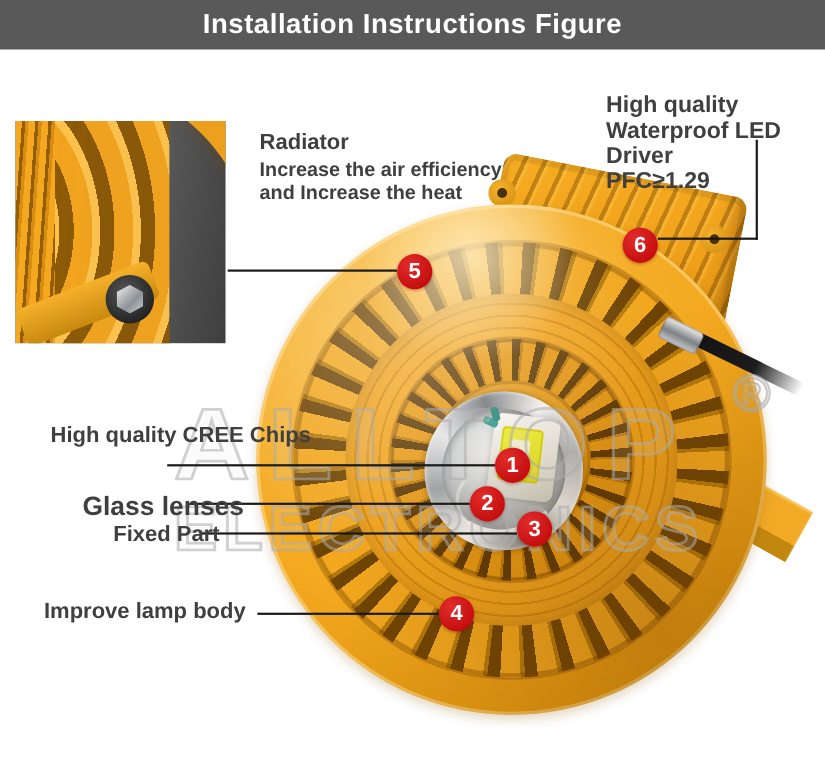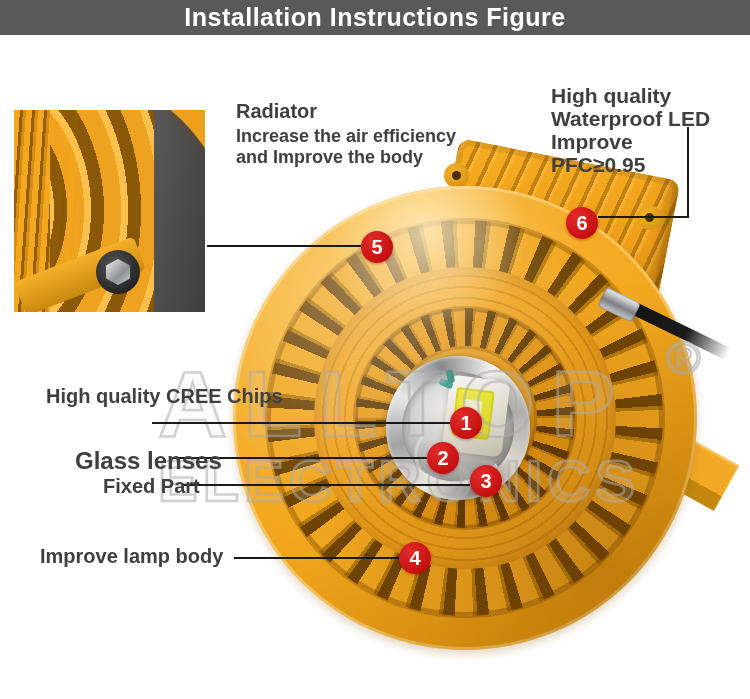--- a/index.html
+++ b/index.html
@@ -1,21 +1,21 @@
 <!DOCTYPE html>
 <html><head>
 <meta charset="utf-8">
 <style>
   html,body{margin:0;padding:0;background:#fff;}
   .stage{position:relative;width:750px;height:699px;background:#fff;overflow:hidden;
          font-family:"Liberation Sans",sans-serif;color:#3f3f3f;}
   .abs{position:absolute;}
 
   
-  .title-bar{left:0;top:0;width:750px;height:35px;background:#595959;
+  .title-bar{left:0;top:0;width:750px;height:45px;background:#595959;
              display:flex;align-items:center;justify-content:center;z-index:60;}
   .title-bar h1{margin:0;font-size:25px;font-weight:bold;color:#fff;letter-spacing:.5px;}
 
   
   .inset{left:14px;top:110px;width:191px;height:202px;overflow:hidden;z-index:20;
          background:linear-gradient(100deg,#6a6a6a 0%,#5d5d5d 55%,#3f3f3f 100%);}
   .inset-slats{position:absolute;left:0;top:0;width:64px;height:100%;
          background:repeating-linear-gradient(94deg,#f3a81f 0 6px,#935e06 6px 9px,#d88d12 9px 12px);}
   .inset-blades{position:absolute;left:36px;top:-10px;width:104px;height:220px;
          background:repeating-radial-gradient(ellipse 260px 330px at -70px 50%,
@@ -111,21 +111,21 @@
 
   
   .co{width:32px;height:32px;border-radius:50%;z-index:50;display:flex;align-items:center;justify-content:center;
       background:radial-gradient(circle at 35% 30%,#e22b2b,#c40e0e 75%);
       box-shadow:0 1px 3px rgba(100,0,0,.4);}
   .co span{color:#fff;font-weight:bold;font-size:20px;line-height:1;}
 
   
   .cap{z-index:45;font-weight:600;color:#3f3f3f;}
   .cap .big{font-size:20px;}
-  .radiator-block{left:236px;top:101px;width:225px;font-size:18px;line-height:21.5px;}
+  .radiator-block{left:236px;top:119px;width:225px;font-size:18px;line-height:21.5px;}
   .radiator-block .big{display:block;margin-bottom:3px;}
   .driver-block{left:551px;top:84px;width:200px;font-size:21px;line-height:23px;}
   .chips-block{left:24px;top:382px;font-size:20px;line-height:28px;margin-left:22px;}
   .glass-label{left:75px;top:447px;font-size:24px;}
   .fixed-label{left:103px;top:475px;font-size:20px;}
   .body-label{left:40px;top:545px;font-size:20px;}
 </style>
 </head>
 <body>
 
@@ -200,27 +200,27 @@
   <div class="abs co" style="left:361px;top:231px;">
       <span>5</span>
     </div>
   <div class="abs co" style="left:566px;top:207px;">
       <span>6</span>
     </div>
 
   <div class="abs cap radiator-block">
     <span class="big">Radiator</span>
     <div>Increase the air efficiency</div>
-    <div>and Improve the body</div>
+    <div>and Increase the heat</div>
   </div>
 
   <div class="abs cap driver-block">
     <div>High quality</div>
-    <div>Waterproof LED Improve</div>
-    <div>PFC≥0.95</div>
+    <div>Waterproof LED Driver</div>
+    <div>PFC≥1.29</div>
   </div>
 
   <div class="abs cap chips-block">
     <div>High quality CREE Chips</div>
   </div>
 
   <div class="abs cap glass-label">Glass lenses</div>
   <div class="abs cap fixed-label">Fixed Part</div>
   <div class="abs cap body-label">Improve lamp body</div>
 

